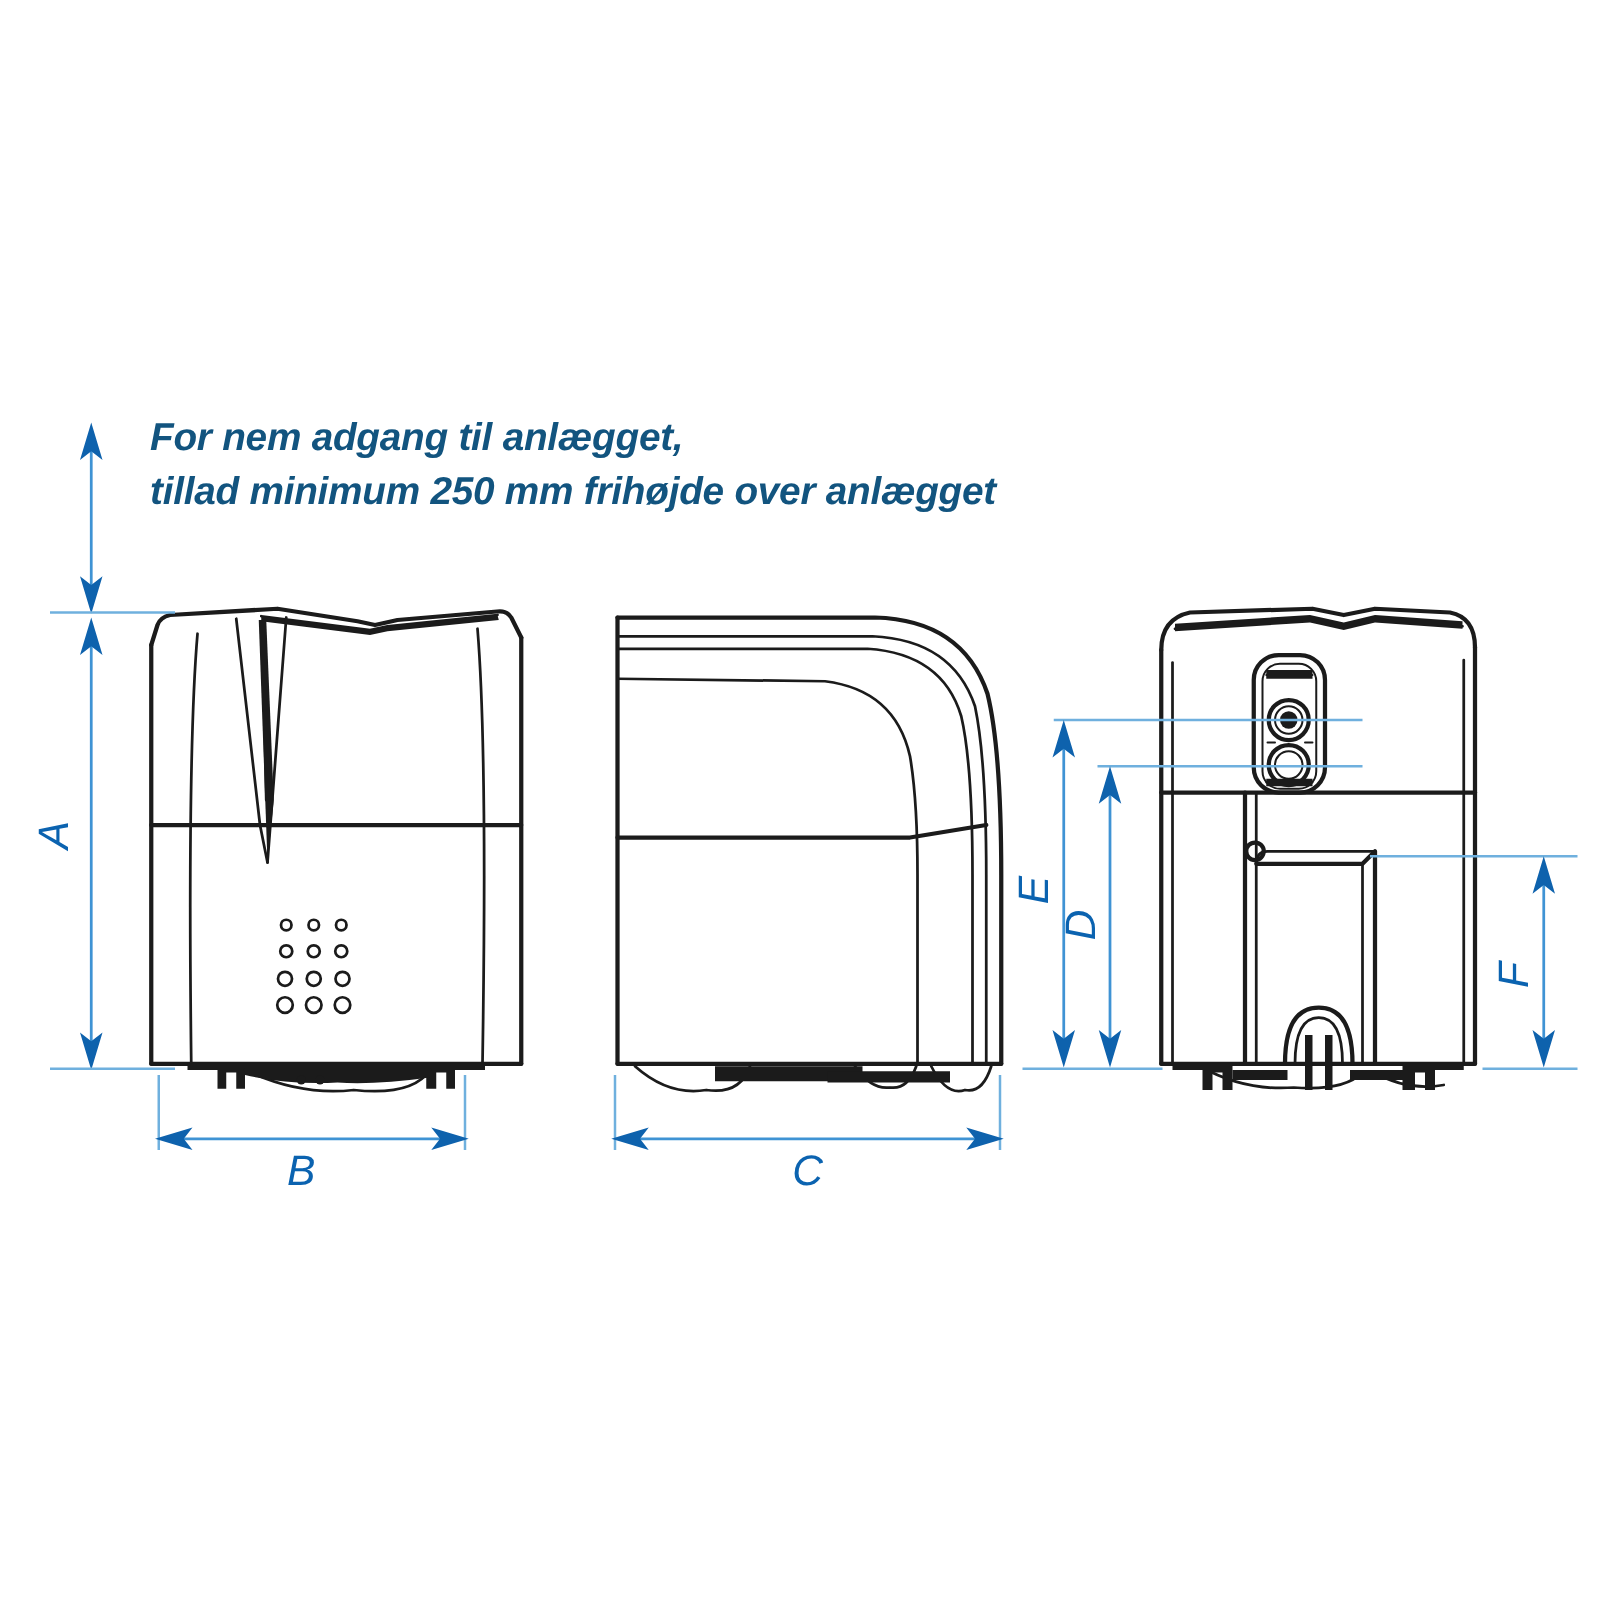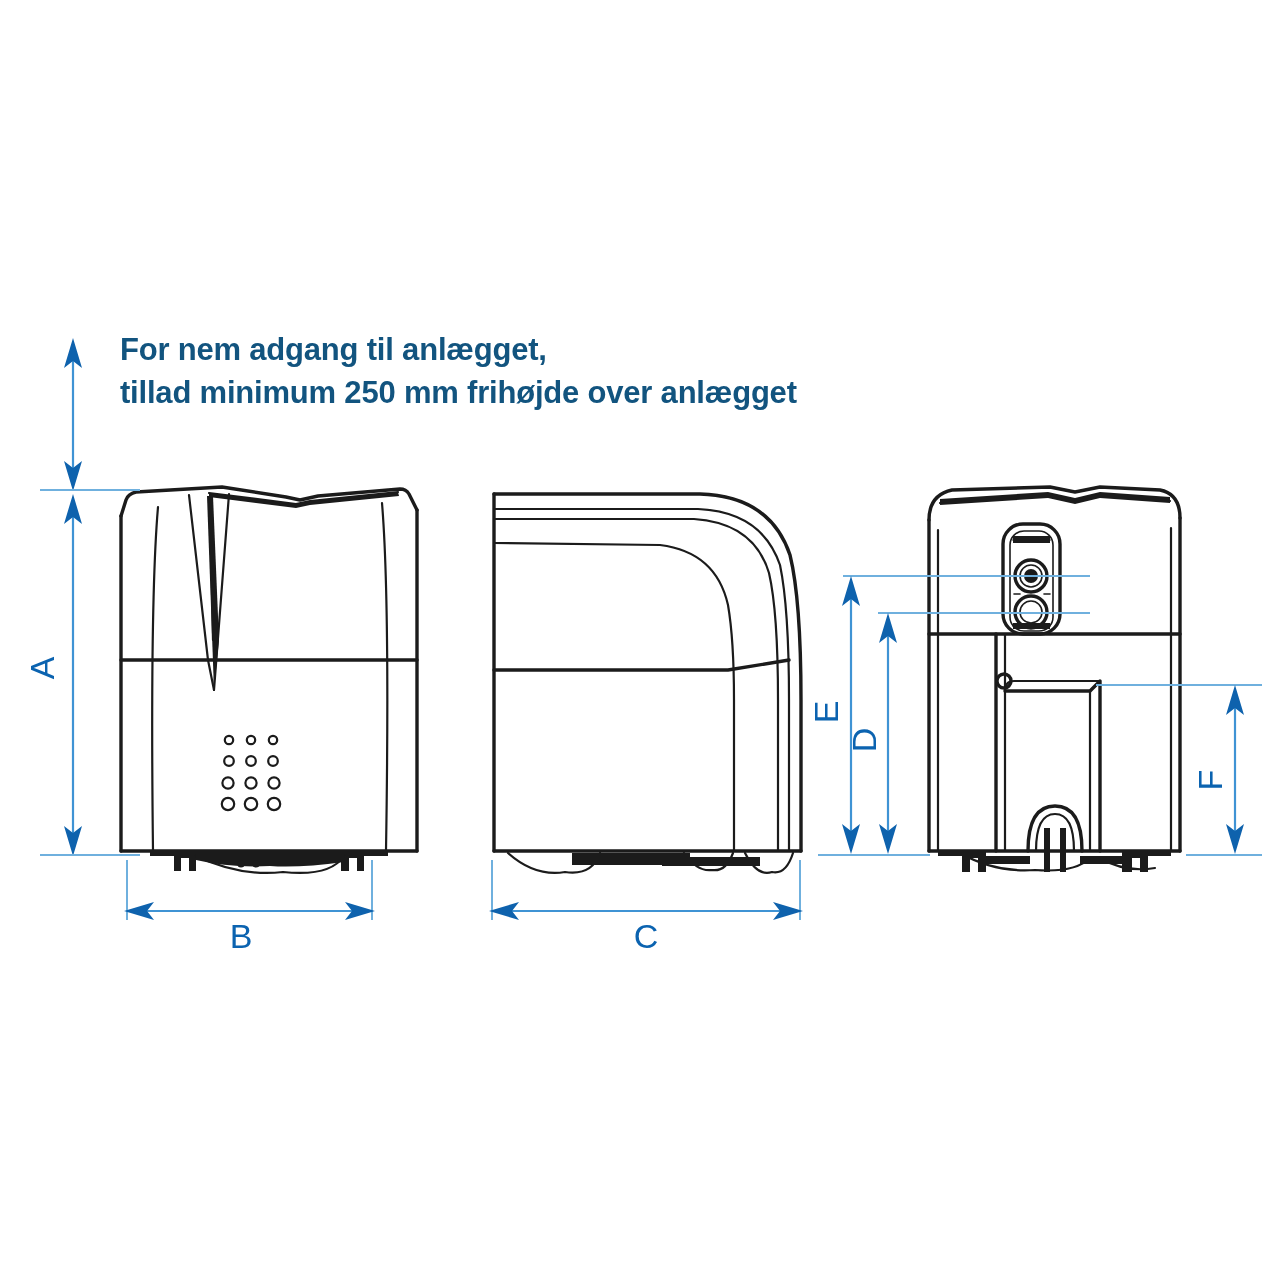--- a/index.html
+++ b/index.html
@@ -13,20 +13,21 @@
     font-family: "Liberation Sans", sans-serif;
     overflow: hidden;
     position: relative;
   }
   #diagram-root {
     position: absolute;
     top: 0;
     left: 0;
     width: 1280px;
     height: 1104px;
+    font-style: italic;
   }
   svg#tech-drawing {
     display: block;
     width: 1280px;
     height: 1280px;
   }
   .note-text {
     font-family: "Liberation Sans", sans-serif;
     font-size: 31px;
     font-weight: 600;

